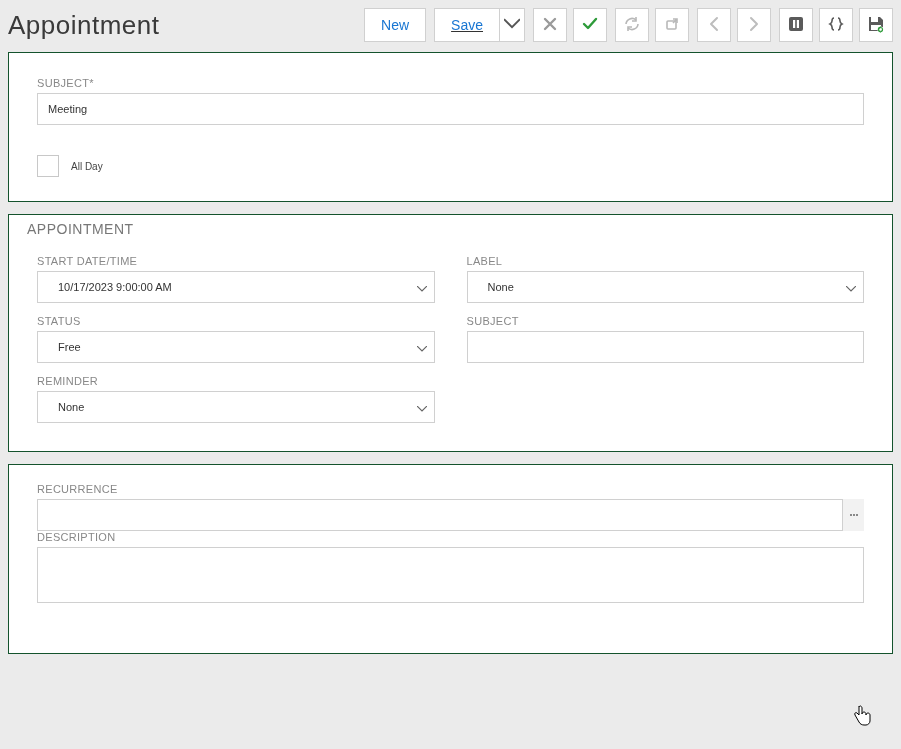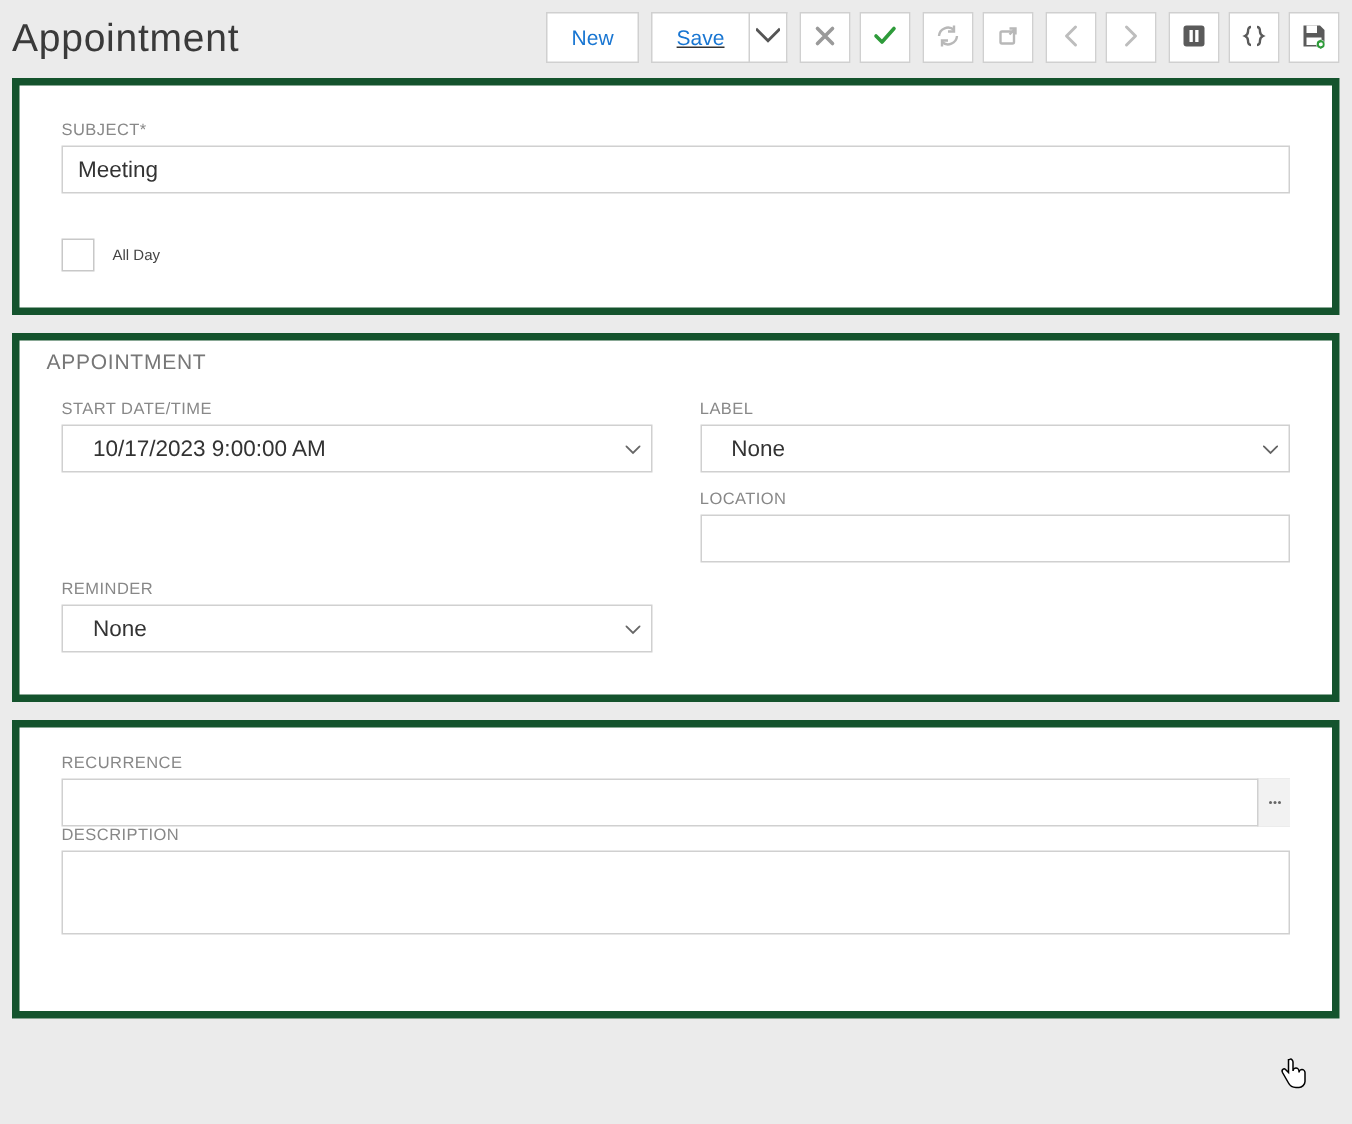--- a/index.html
+++ b/index.html
@@ -10,25 +10,25 @@
   .page-title { font-size:26px; font-weight:400; color:#3a3a3a; padding:4px 0 0 0; letter-spacing:0.5px; }
   .toolbar { margin-left:auto; display:flex; align-items:center; gap:8px; padding-top:2px; }
   .tb-group { display:flex; gap:6px; }
   .tb-group.tight { gap:0;text-decoration:underline; }
   .btn { height:34px; min-width:34px; background:#fff; border:1px solid #d0d0d0; display:flex; align-items:center; justify-content:center; cursor:pointer; font-size:14px; color:#555; }
   .btn.text { padding:0 16px; color:#1976d2; font-weight:400; }
   .btn.drop { min-width:22px; padding:0 4px; border-left:none; }
   .btn svg { width:16px; height:16px; }
   .btn .sv-lg { width:18px; height:18px; }
 
-  .card { background:#fff; border:5px solid #14532d; margin:0 8px 12px 8px; padding:18px 28px 24px 28px; }
+  .card { background:#fff; border:1px solid #14532d; margin:0 8px 12px 8px; padding:18px 28px 24px 28px; }
   .section-header { font-size:14px; color:#777; letter-spacing:0.5px; margin:-6px 0 18px -10px; }
 
   .field-label { font-size:11px; letter-spacing:0.3px; color:#888; margin-bottom:4px; }
-  .text-input { width:100%; height:32px; border:1px solid #d0d0d0; padding:0 10px; font-size:15px; color:#333; background:#fff; }
+  .text-input { width:100%; height:32px; border:1px solid #d0d0d0; padding:0 10px; font-size:11px; color:#333; background:#fff; }
   .textarea { width:100%; height:56px; border:1px solid #d0d0d0; padding:6px 10px; font-size:14px; resize:none; }
   .combo { position:relative; }
   .combo .text-input { padding-right:28px;padding-left:20px; }
   .combo .caret { position:absolute; right:8px; top:50%; transform:translateY(-50%); pointer-events:none; color:#666; }
   .combo .caret.btnish { pointer-events:auto; right:0; top:0; transform:none; height:100%; width:22px; display:flex; align-items:center; justify-content:center; background:#f2f2f2; border-left:1px solid #d0d0d0; cursor:pointer; }
 
   .checkbox-row { display:flex; align-items:center; margin-top:30px; }
   .checkbox { width:22px; height:22px; border:1px solid #c8c8c8; background:#fff; margin-right:12px; cursor:pointer; }
 
   .grid2 { display:grid; grid-template-columns:1fr 1fr; gap:12px 32px; }
@@ -168,23 +168,30 @@
     <div class="field">
       <div class="field-label">LABEL</div>
       <div class="combo">
         <input class="text-input" value="None" style="">
         <span class="caret"><svg width="10" height="6" viewBox="0 0 10 6">
               <path d="M0 0 L5 5 L10 0" fill="none" stroke="#666" stroke-width="1.2"></path>
             </svg></span>
       </div>
     </div>
     <div class="field">
-    </div>
-    <div class="field">
-      <div class="field-label">LOCATION</div>
+      <div class="field-label">STATUS</div>
+      <div class="combo">
+        <input class="text-input" value="Free" style="">
+        <span class="caret"><svg width="10" height="6" viewBox="0 0 10 6">
+              <path d="M0 0 L5 5 L10 0" fill="none" stroke="#666" stroke-width="1.2"></path>
+            </svg></span>
+      </div>
+    </div>
+    <div class="field">
+      <div class="field-label">SUBJECT</div>
       <input class="text-input" value="" style="">
     </div>
     <div class="field">
       <div class="field-label">REMINDER</div>
       <div class="combo">
         <input class="text-input" value="None" style="">
         <span class="caret"><svg width="10" height="6" viewBox="0 0 10 6">
               <path d="M0 0 L5 5 L10 0" fill="none" stroke="#666" stroke-width="1.2"></path>
             </svg></span>
       </div>

